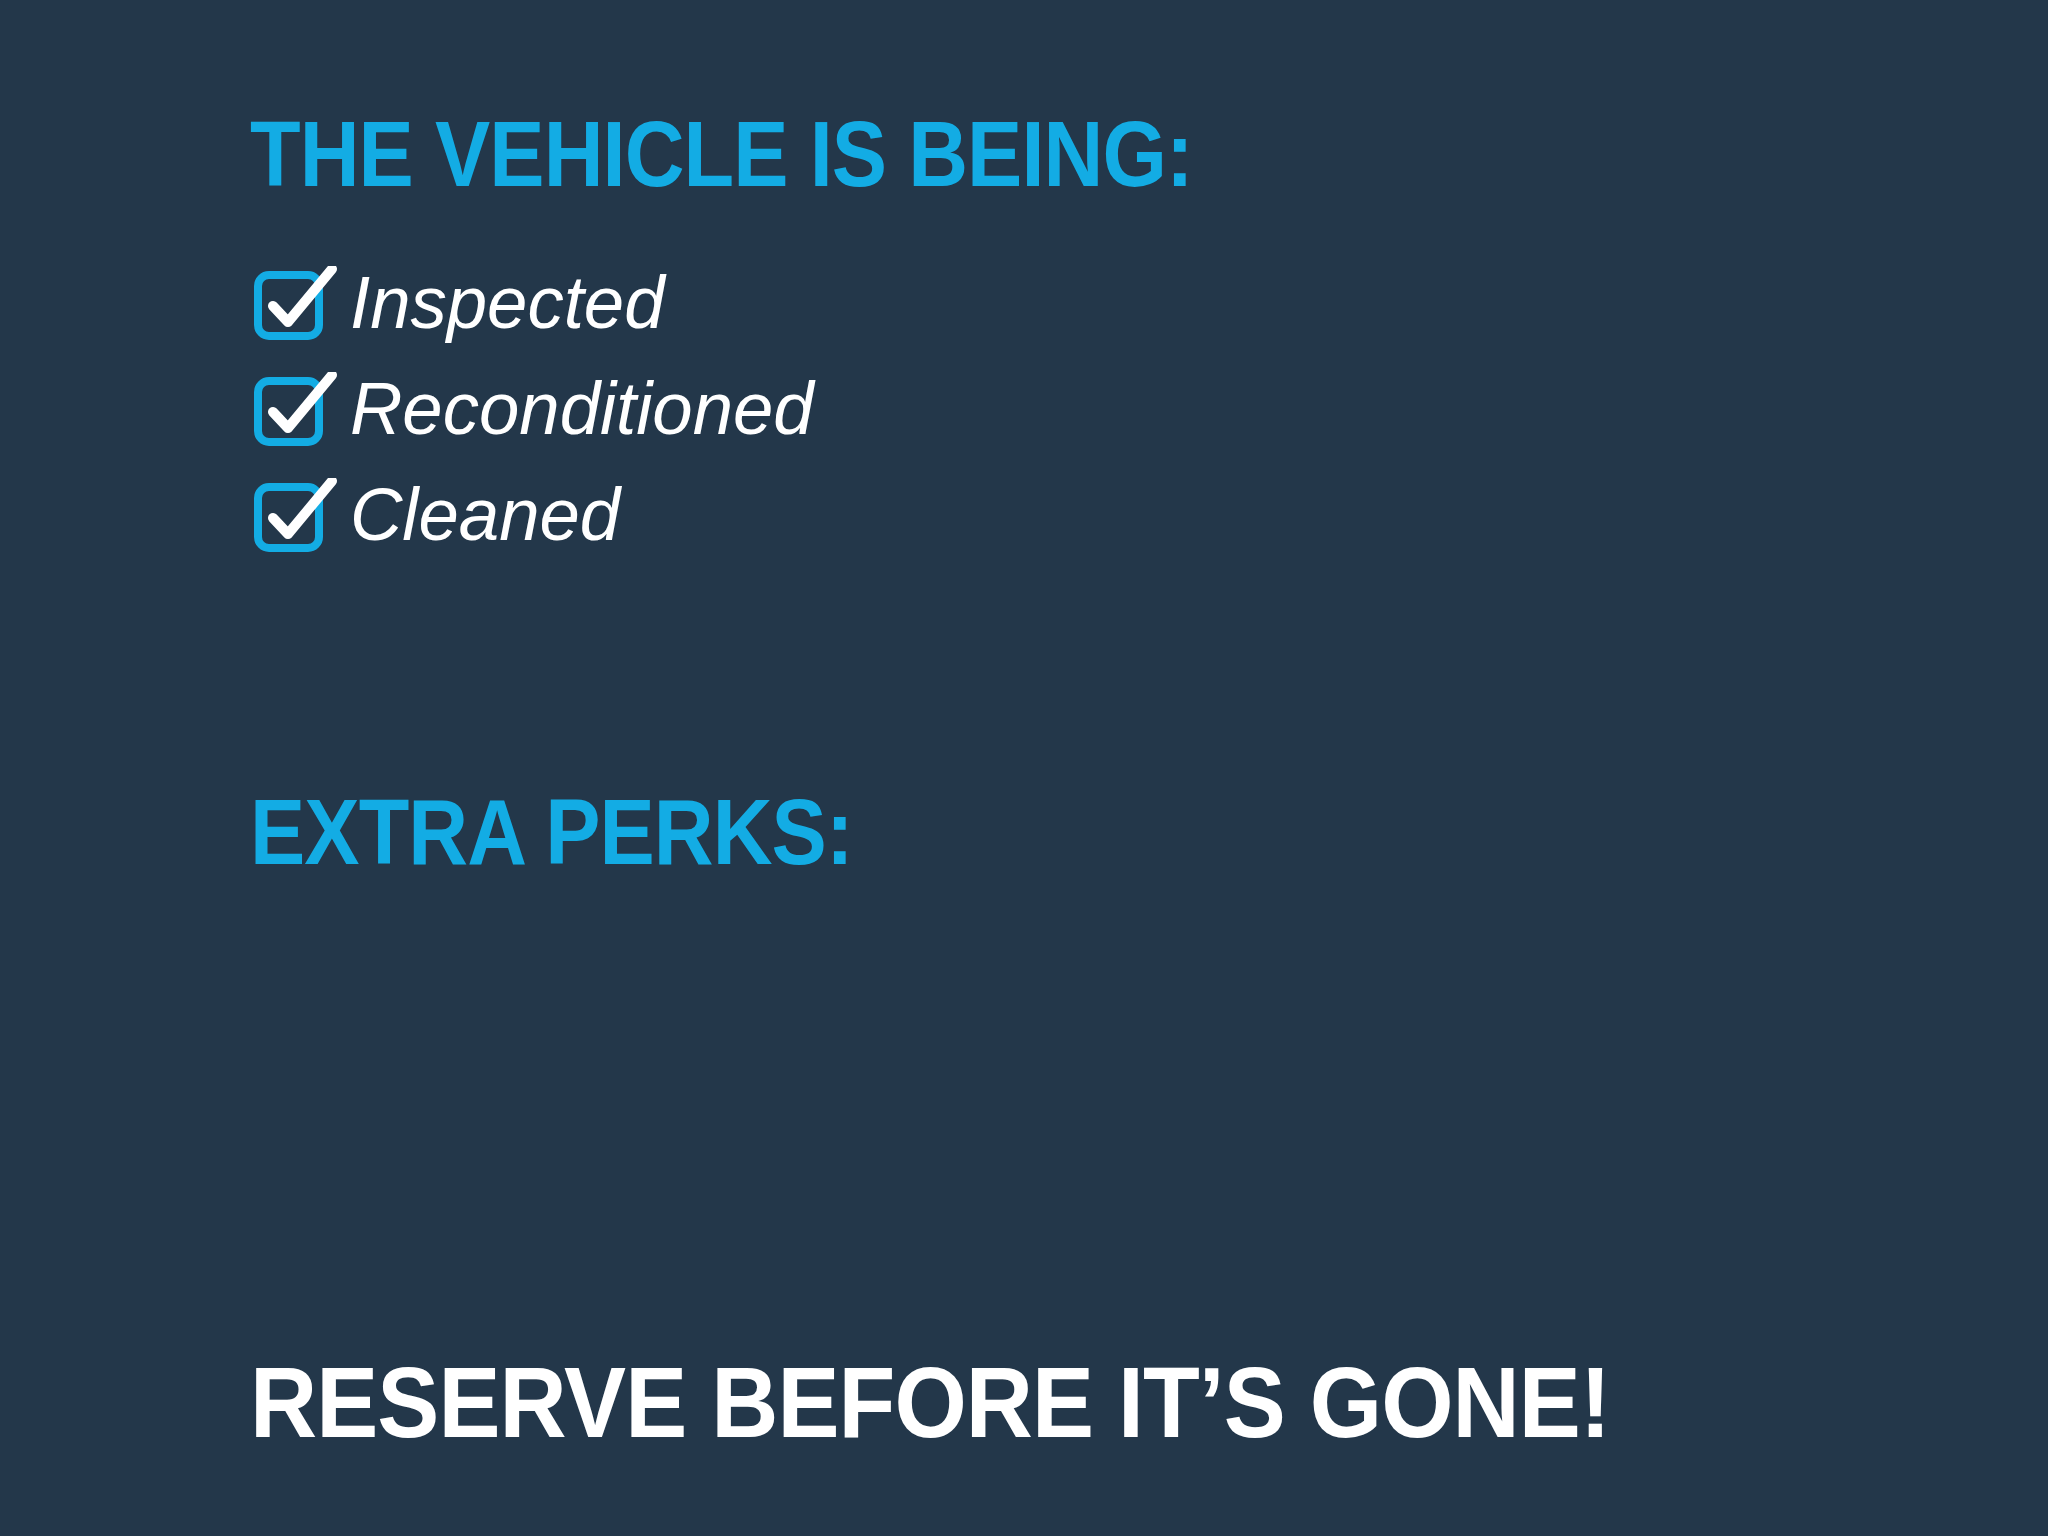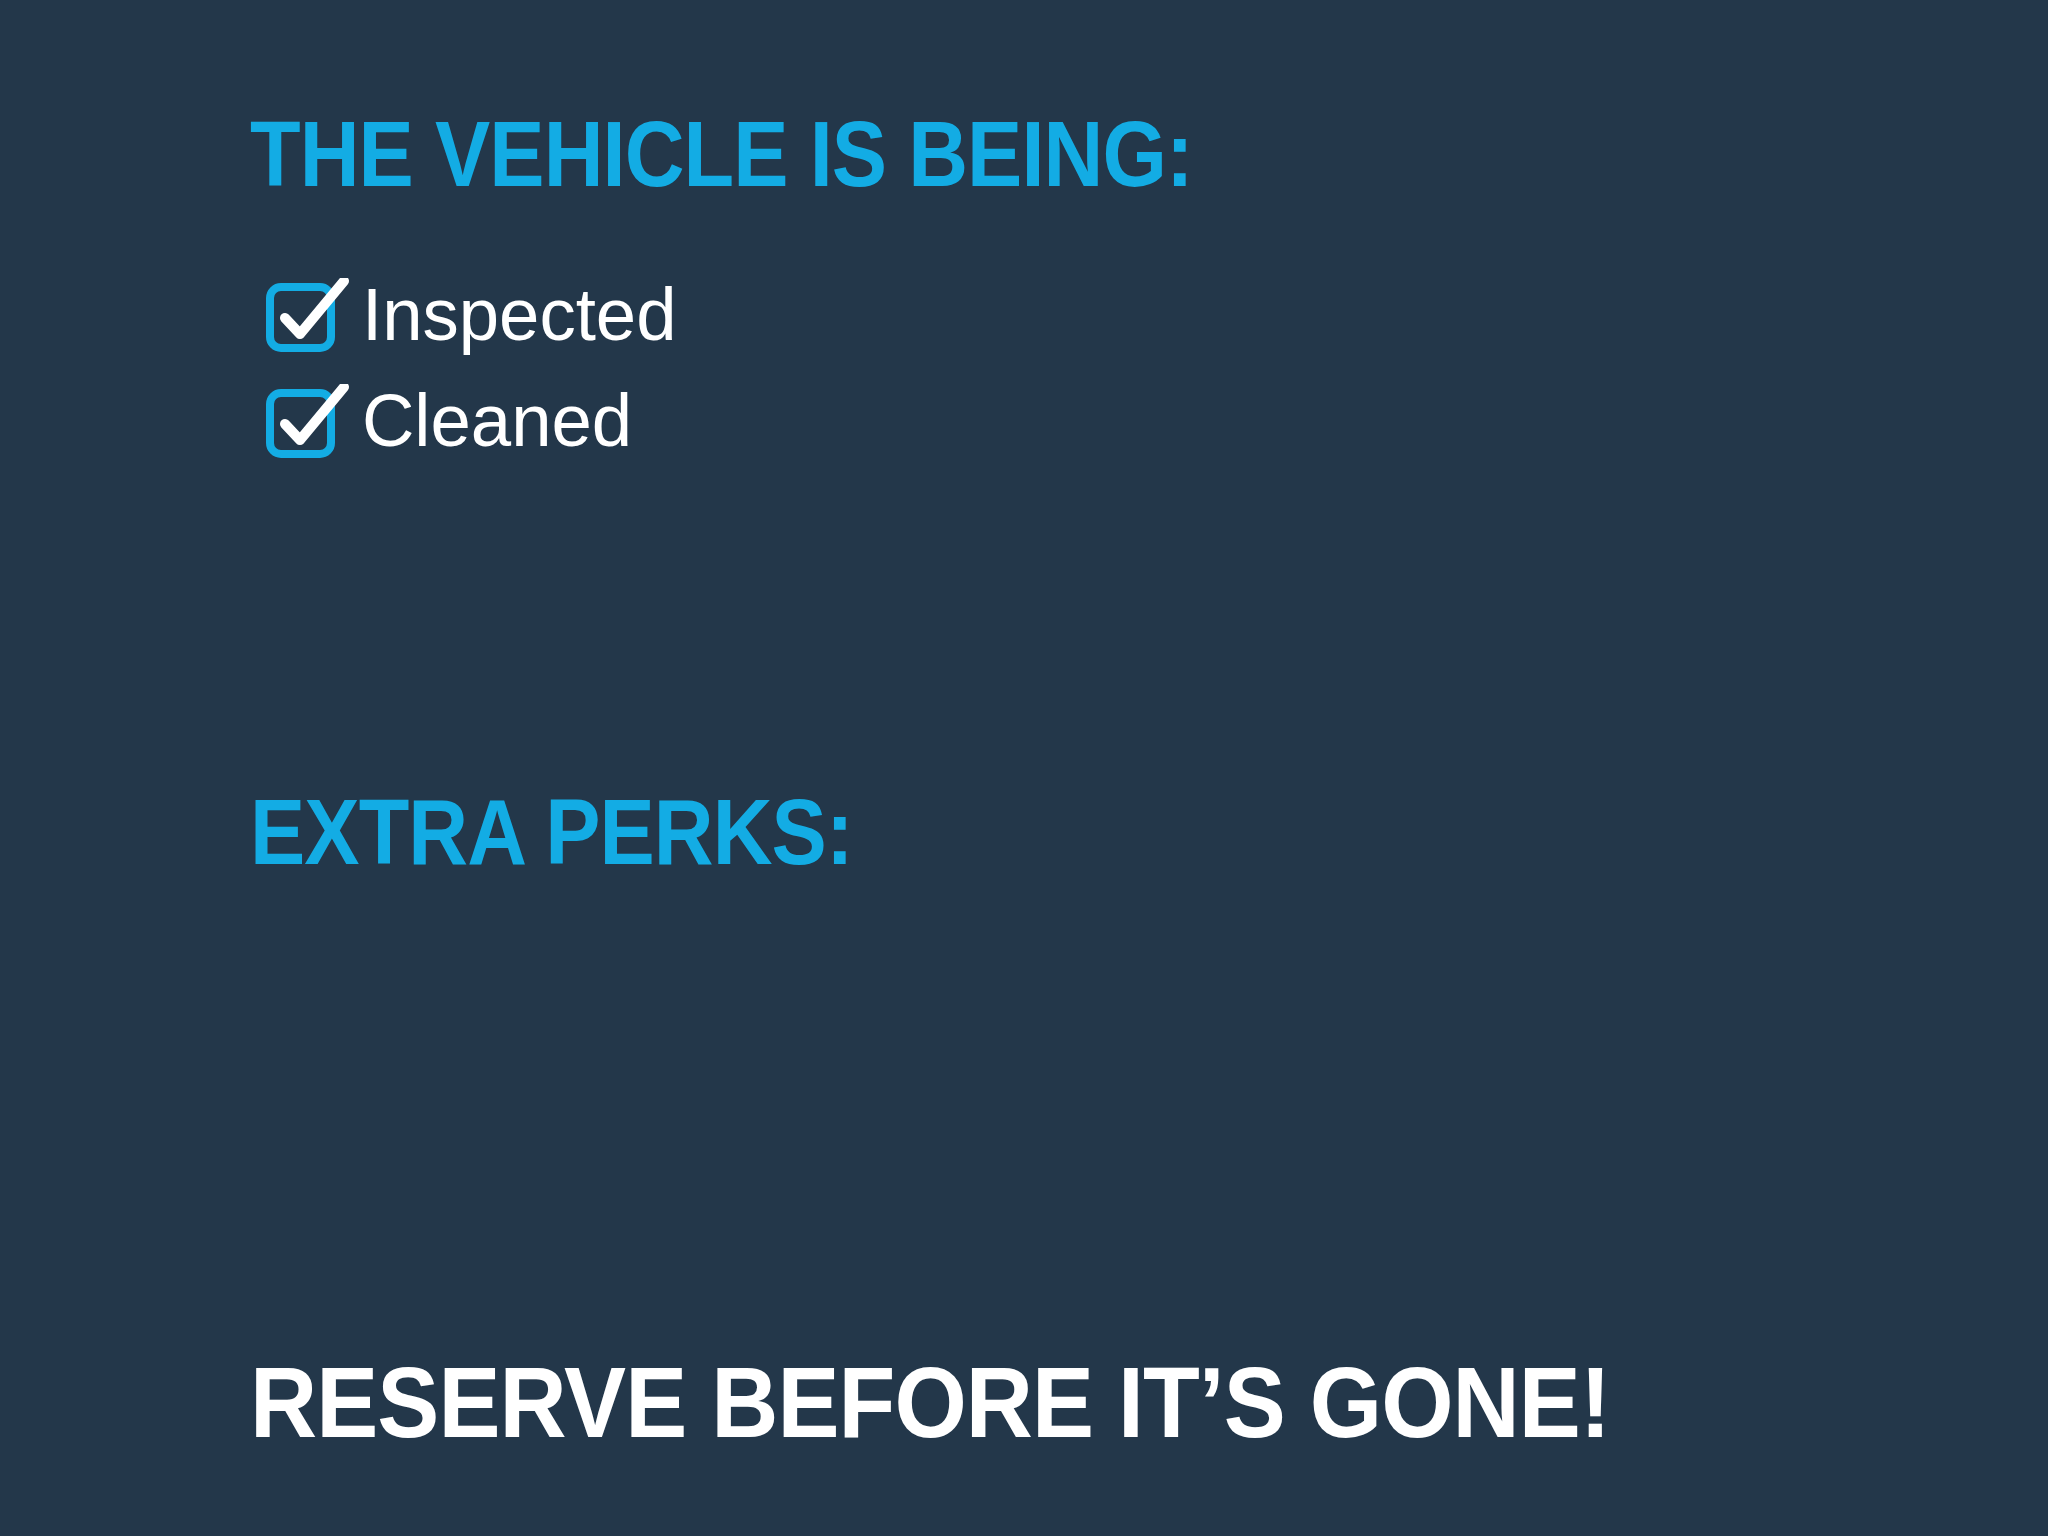--- a/index.html
+++ b/index.html
@@ -45,22 +45,23 @@
   }
 
   #heading-vehicle { position: absolute; top: 108px; left: 0; }
   #heading-perks   { position: absolute; top: 786px; left: 0; }
 
   
   .checklist {
     position: absolute;
     left: 0;
     list-style: none;
-    margin: 16px;
+    margin: 4px;
     padding: 0;
+    font-style: italic;
   }
   #list-vehicle { top: 262px; }
   #list-perks   { top: 932px; }
 
   .check-item {
     display: flex;
     align-items: flex-start;
     margin: 0 0 32px 0;
     height: 74px;
   }
@@ -120,20 +121,27 @@
     <ul class="checklist" id="list-vehicle">
 
       <li class="check-item">
         <svg class="checkbox-icon" viewBox="0 0 86 74">
           <rect x="4" y="9" width="61" height="61" rx="11" ry="11" fill="none" stroke="#13ace4" stroke-width="8"></rect>
           <path d="M 19 40 L 34 56 L 78 3" fill="none" stroke="#ffffff" stroke-width="10" stroke-linecap="round" stroke-linejoin="round"></path>
         </svg>
         <span class="check-label">Inspected</span>
       </li>
 
+      <li class="check-item">
+        <svg class="checkbox-icon" viewBox="0 0 86 74">
+          <rect x="4" y="9" width="61" height="61" rx="11" ry="11" fill="none" stroke="#13ace4" stroke-width="8"></rect>
+          <path d="M 19 40 L 34 56 L 78 3" fill="none" stroke="#ffffff" stroke-width="10" stroke-linecap="round" stroke-linejoin="round"></path>
+        </svg>
+        <span class="check-label">Reconditioned</span>
+      </li>
 
       <li class="check-item">
         <svg class="checkbox-icon" viewBox="0 0 86 74">
           <rect x="4" y="9" width="61" height="61" rx="11" ry="11" fill="none" stroke="#13ace4" stroke-width="8"></rect>
           <path d="M 19 40 L 34 56 L 78 3" fill="none" stroke="#ffffff" stroke-width="10" stroke-linecap="round" stroke-linejoin="round"></path>
         </svg>
         <span class="check-label">Cleaned</span>
       </li>
 
     </ul>

